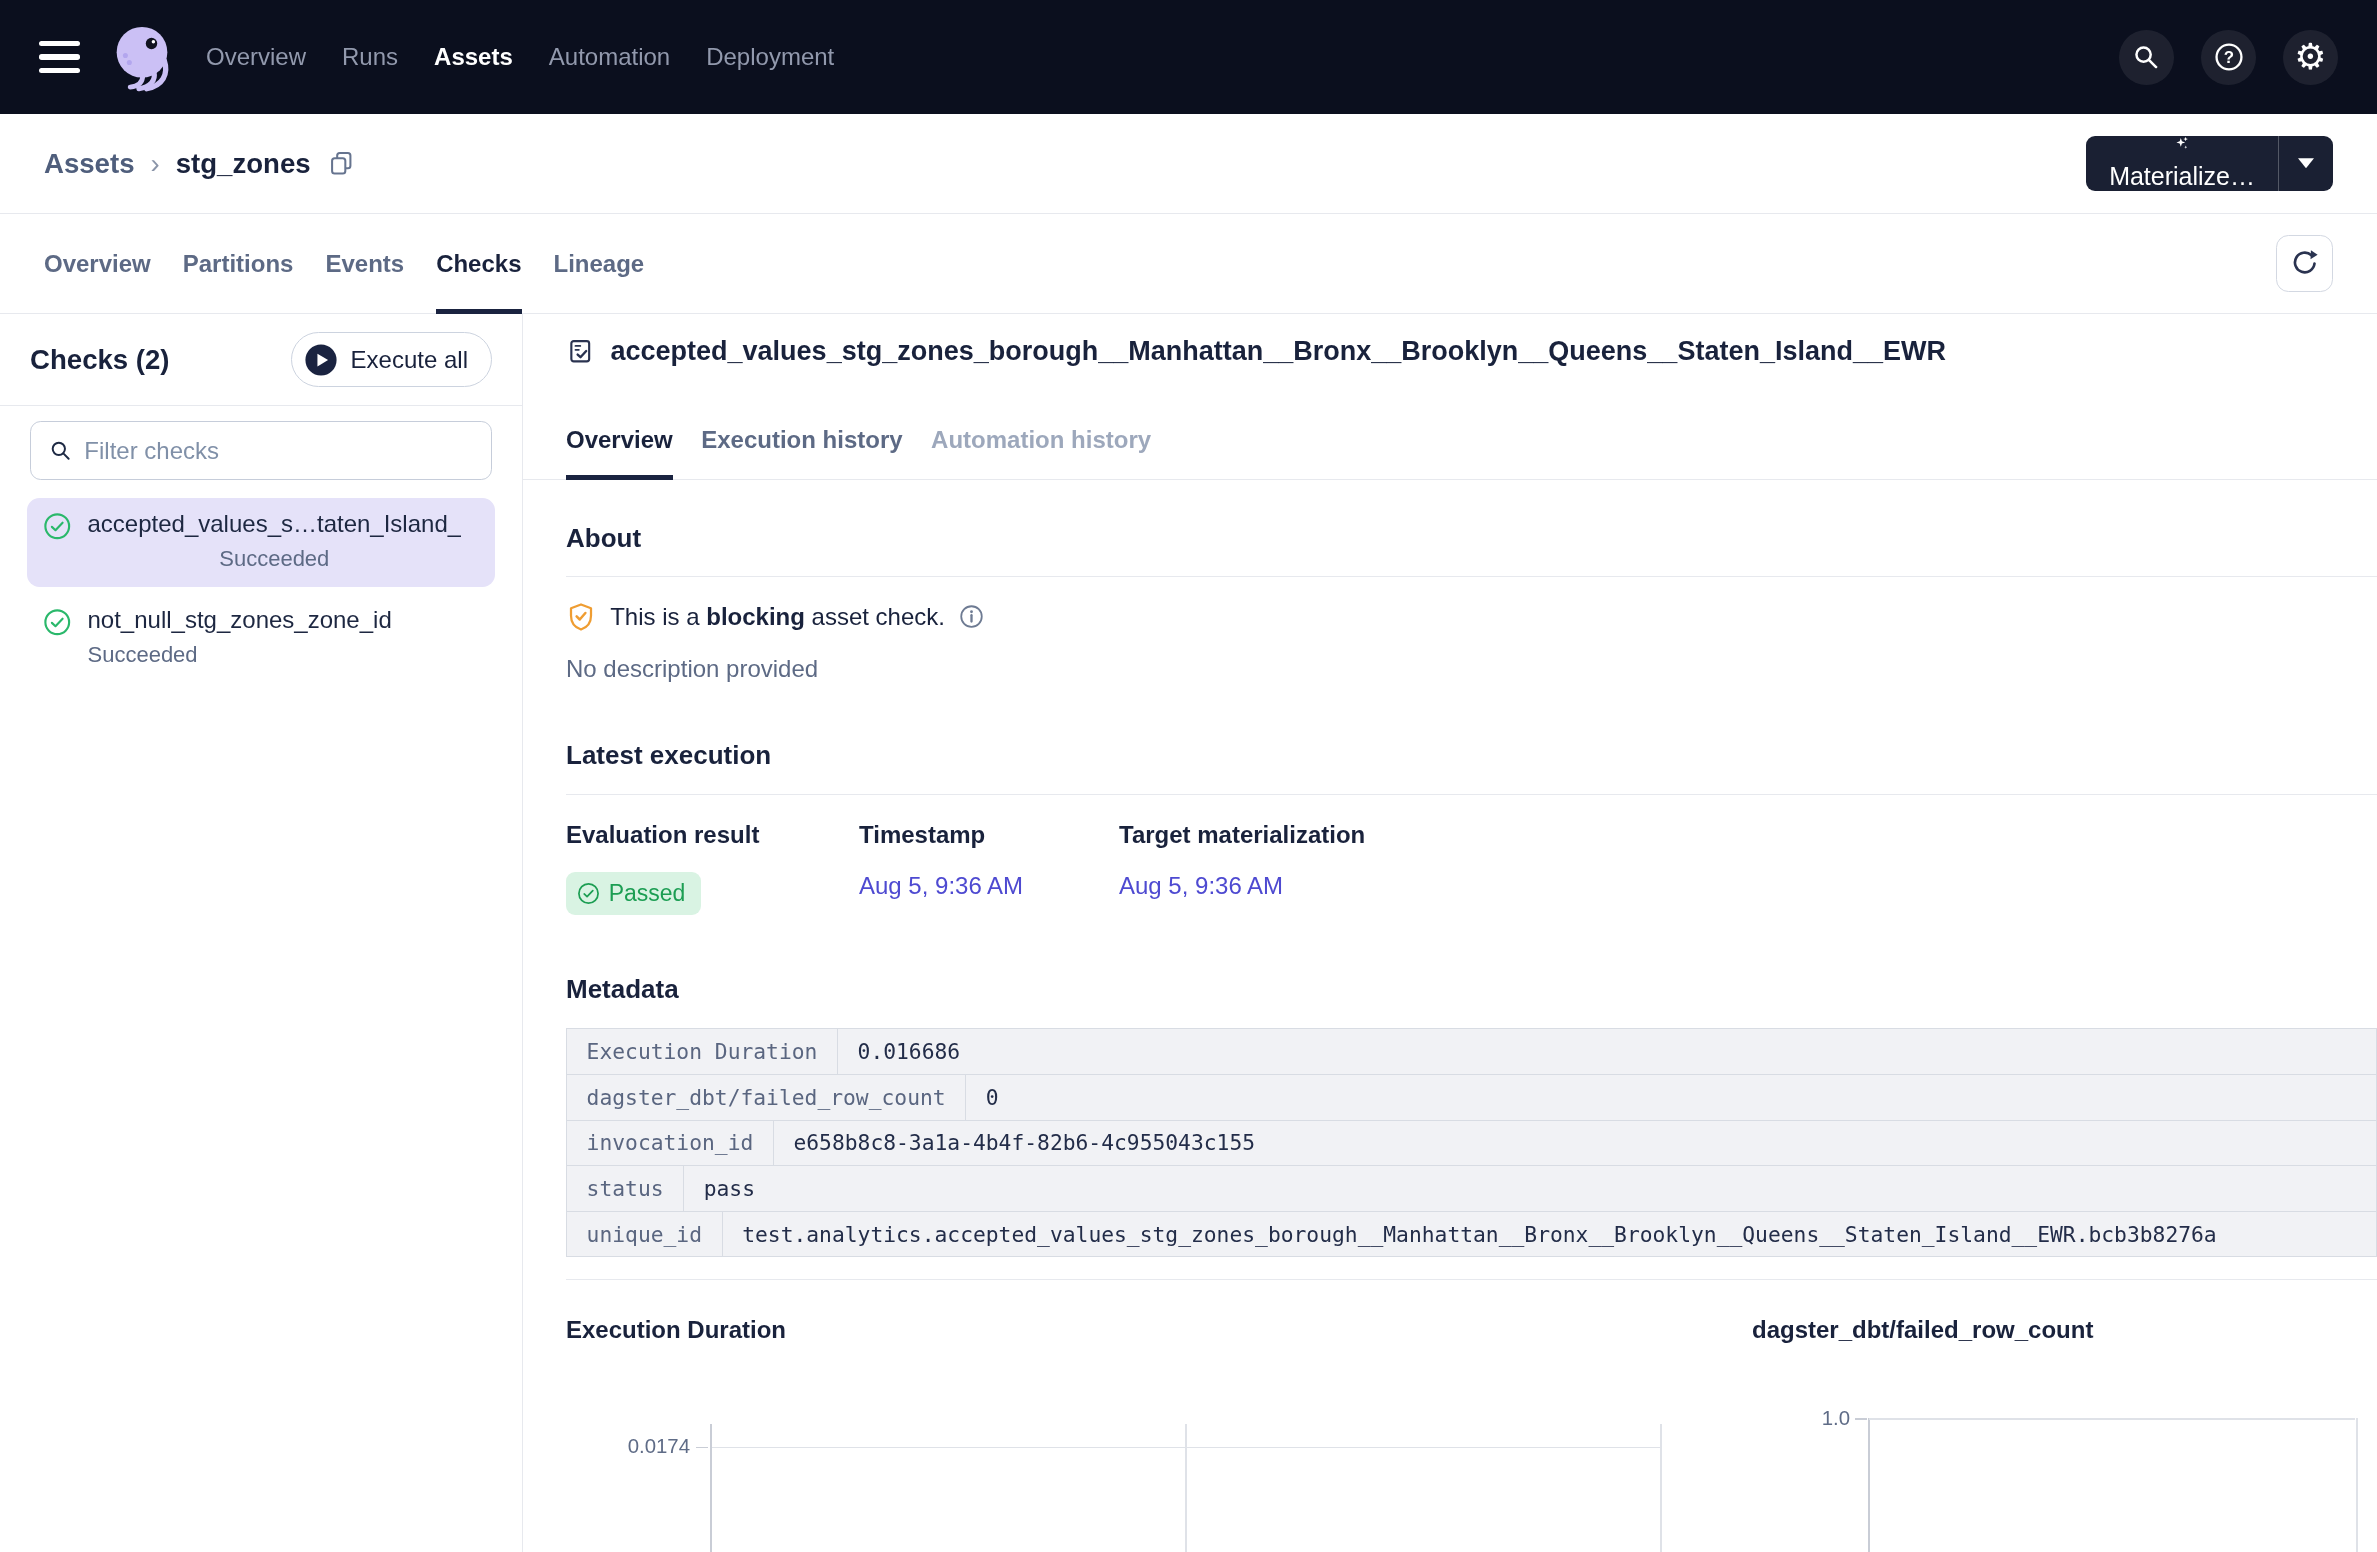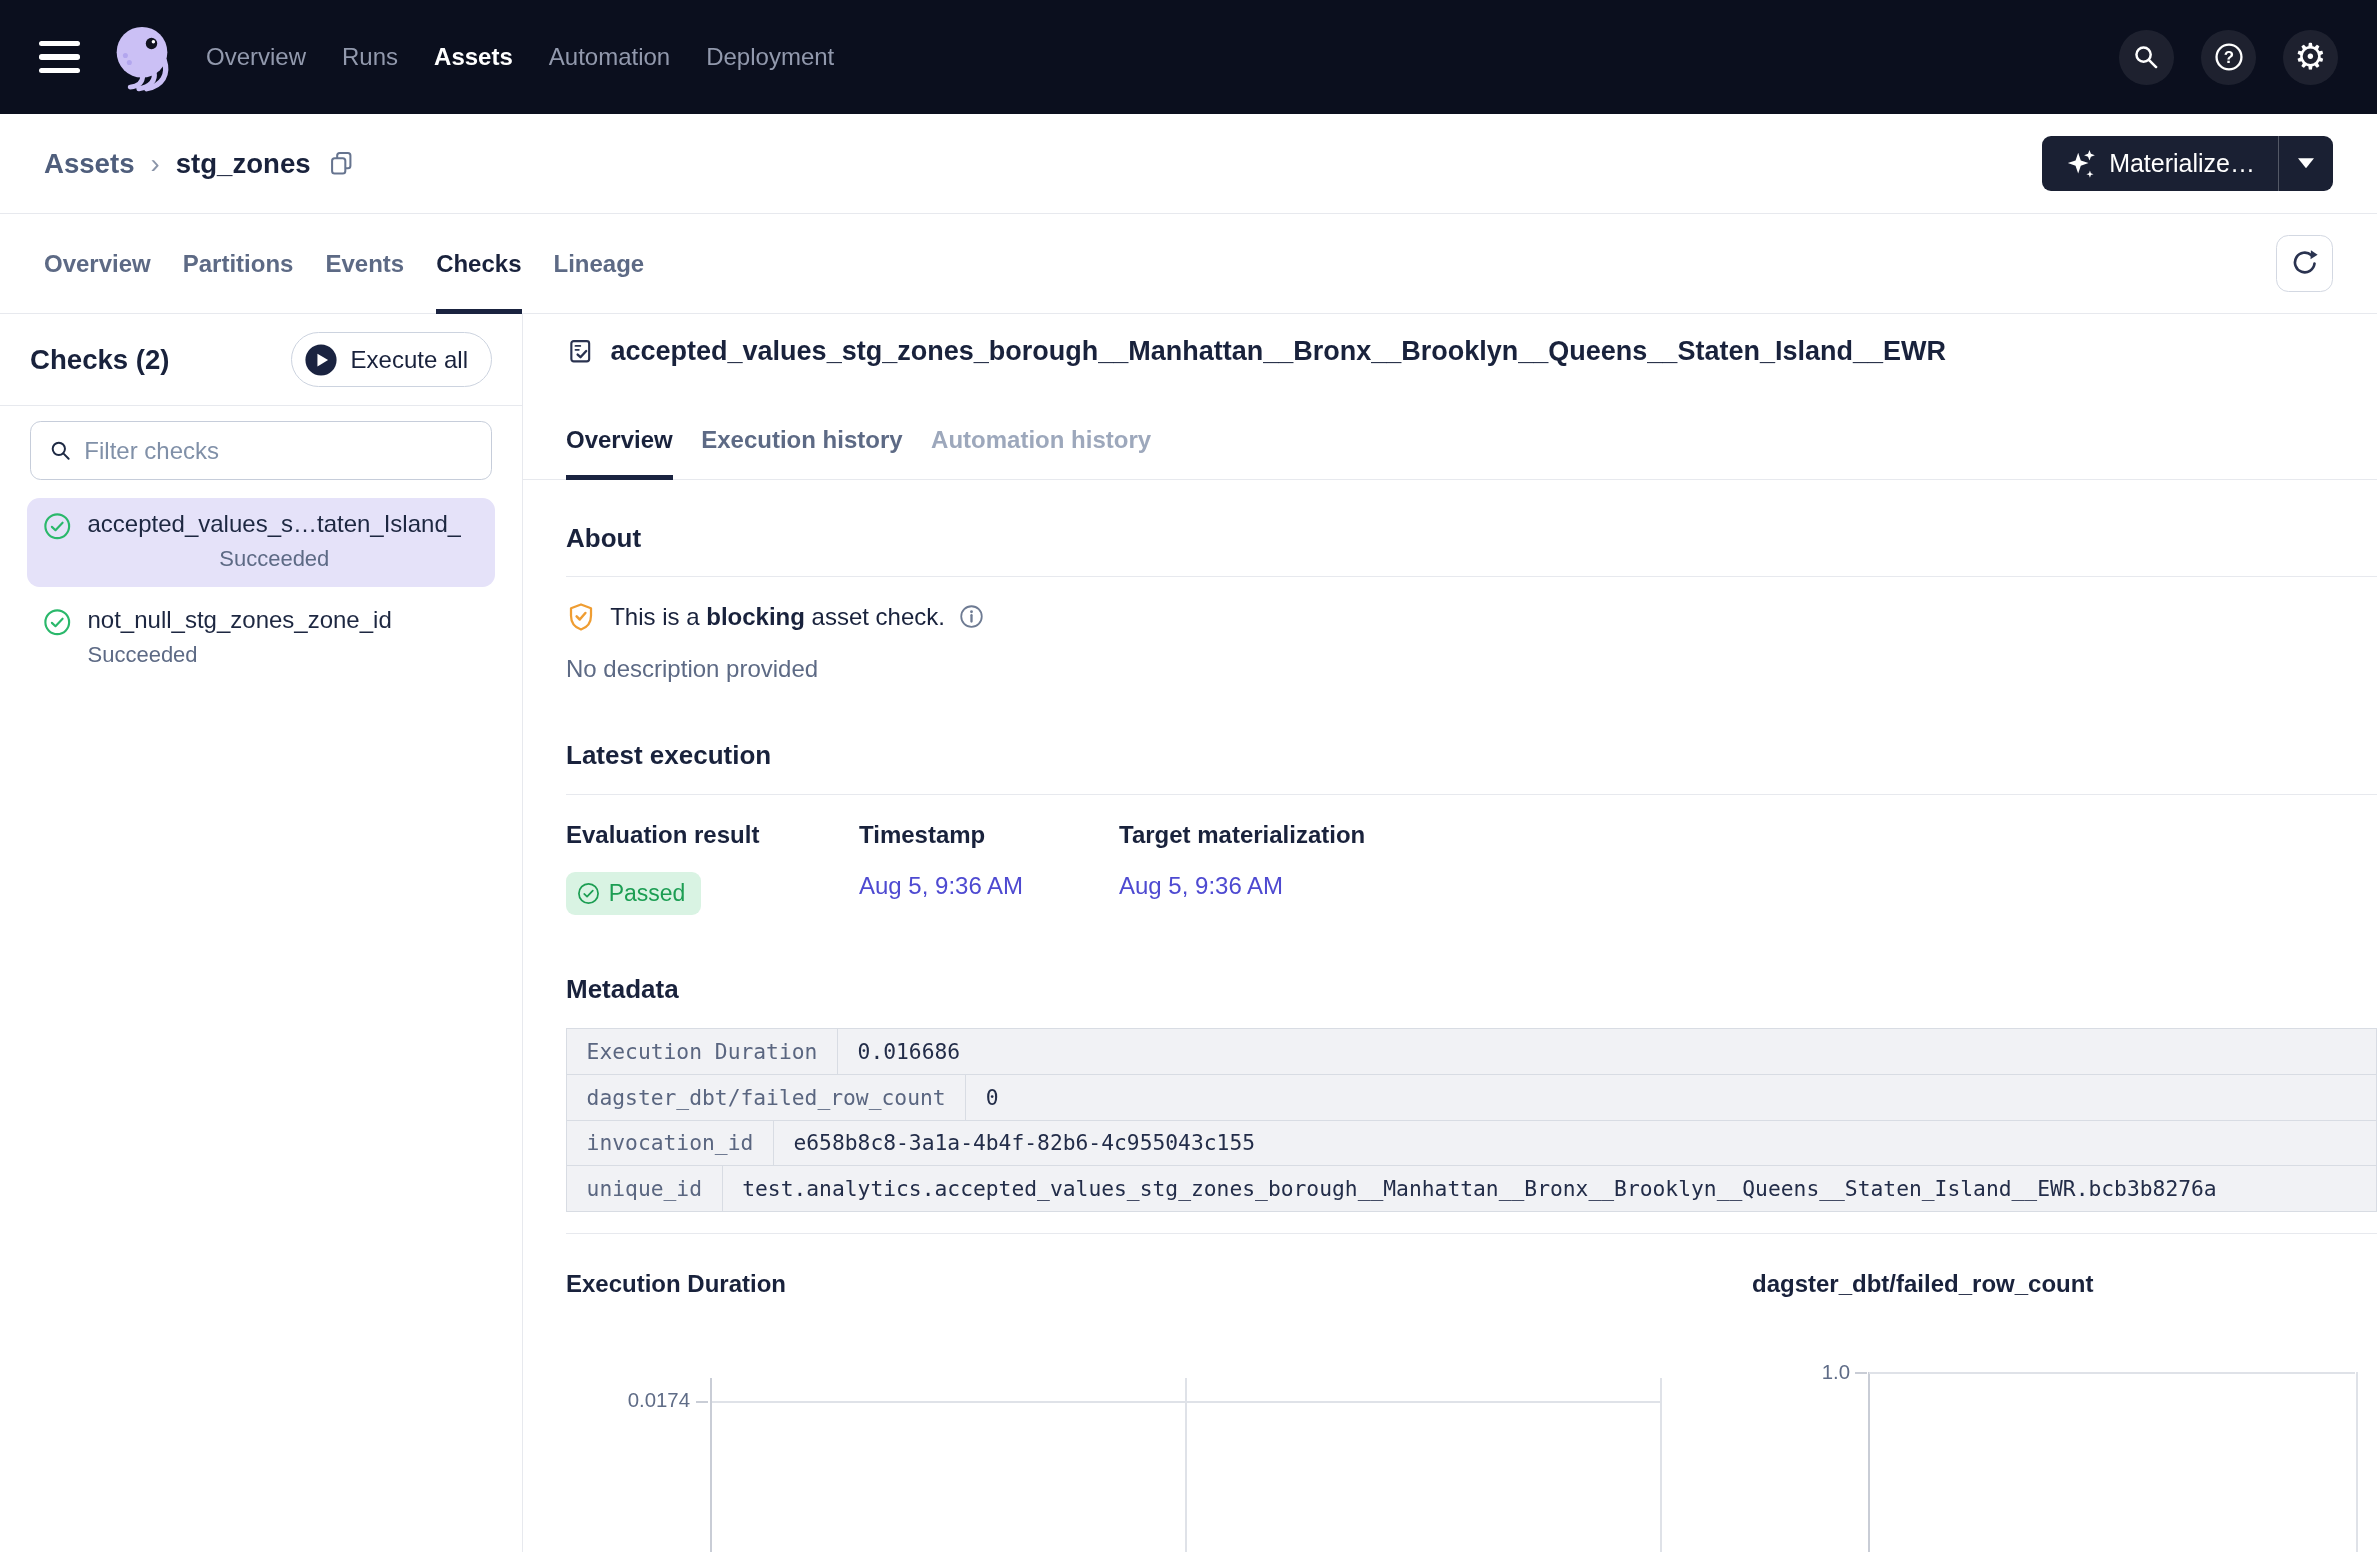--- a/index.html
+++ b/index.html
@@ -21,21 +21,21 @@
   .gear-glyph { color:#fff; font-size:36px; line-height:1; font-family:"DejaVu Sans", sans-serif; }
 
   
   .header-row { height:100px; display:flex; align-items:center; padding:0 44px; border-bottom:0.9px solid #e7e9ee; }
   .crumb-root { font-size:27.6px; color:#4f5e7c; font-weight:600; cursor:pointer; }
   .crumb-sep { font-size:27.6px; color:#8b95a9; margin:0 16px; }
   .crumb-current { font-size:27.6px; font-weight:700; color:#19223c; }
   .copy-btn { margin-left:16px; display:flex; align-items:center; cursor:pointer; }
   .mat-split { margin-left:auto; display:flex; height:55px; border-radius:9px; overflow:hidden; }
   .mat-main { background:#1a2033; color:#fff; display:flex; align-items:center; gap:12.4px;
-              padding:0 23px; font-size:25px; cursor:pointer; }
+              padding:0 23px; font-size:25px; cursor:pointer;flex-direction:column; }
   .mat-caret { background:#1a2033; border-left:0.9px solid rgba(255,255,255,0.25); width:55px;
                display:flex; align-items:center; justify-content:center; cursor:pointer; }
 
   
   .asset-tabs-row { height:100px; display:flex; align-items:stretch; padding:0 44px; border-bottom:0.9px solid #e7e9ee; }
   .atab { display:flex; align-items:center; margin-right:32px; font-size:24px; font-weight:600;
           color:#5d6a85; position:relative; cursor:pointer; }
   .atab.active { color:#19223c; }
   .atab.active::after { content:""; position:absolute; left:0; right:0; bottom:-0.9px; height:5.3px; background:#1a2340; }
   .refresh-btn { margin-left:auto; align-self:center; width:57px; height:57px; border:0.9px solid #d3d8e2;
@@ -329,20 +329,24 @@
         </div>
         <div class="meta-row">
           <div class="meta-key">dagster_dbt/failed_row_count</div>
           <div class="meta-val">0</div>
         </div>
         <div class="meta-row">
           <div class="meta-key">invocation_id</div>
           <div class="meta-val">e658b8c8-3a1a-4b4f-82b6-4c955043c155</div>
         </div>
         <div class="meta-row">
+          <div class="meta-key">status</div>
+          <div class="meta-val">pass</div>
+        </div>
+        <div class="meta-row">
           <div class="meta-key">unique_id</div>
           <div class="meta-val">test.analytics.accepted_values_stg_zones_borough__Manhattan__Bronx__Brooklyn__Queens__Staten_Island__EWR.bcb3b8276a</div>
         </div>
       </div>
 
       <div class="hr plots-hr"></div>
       <div class="plots-row">
 
         <div class="plot1">
           <div class="plot-title">Execution Duration</div>

